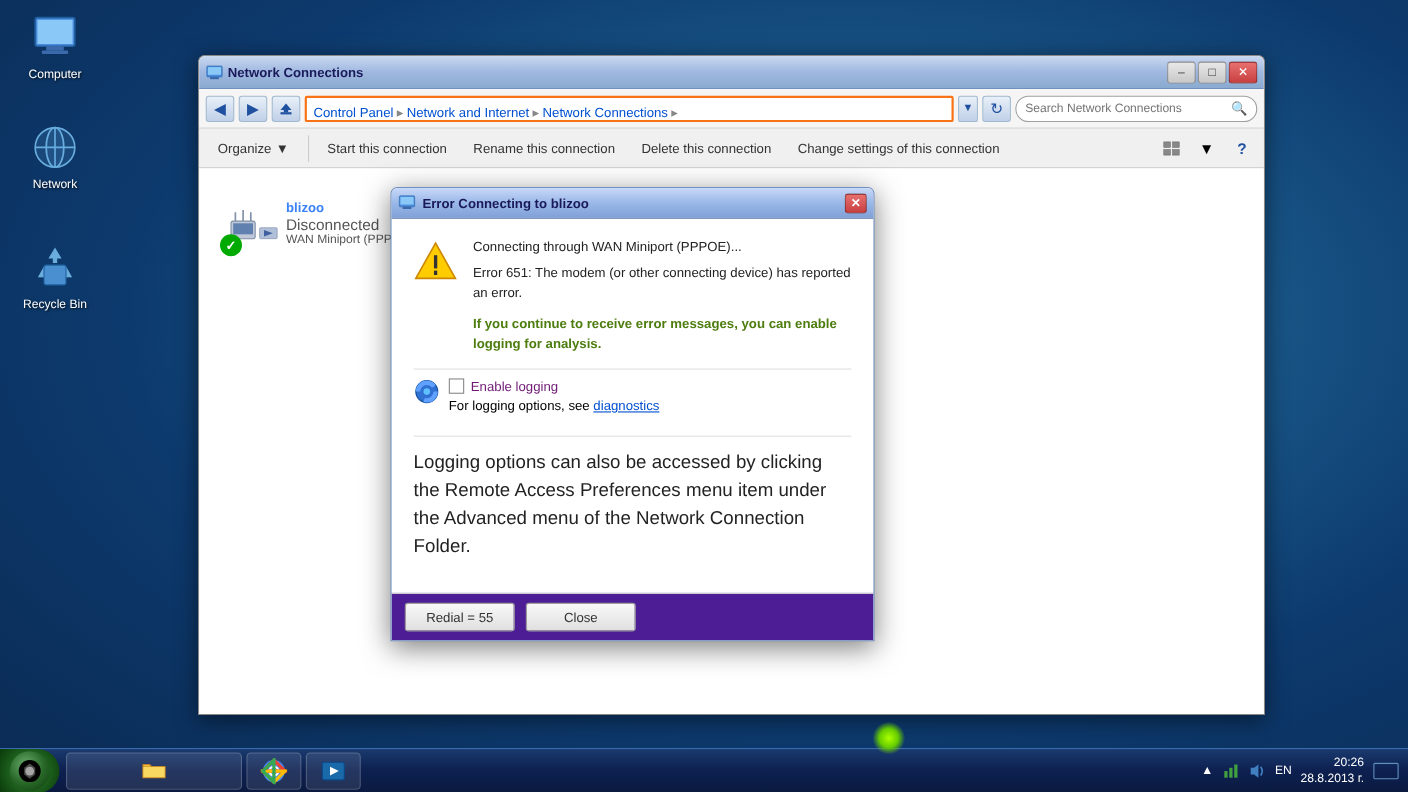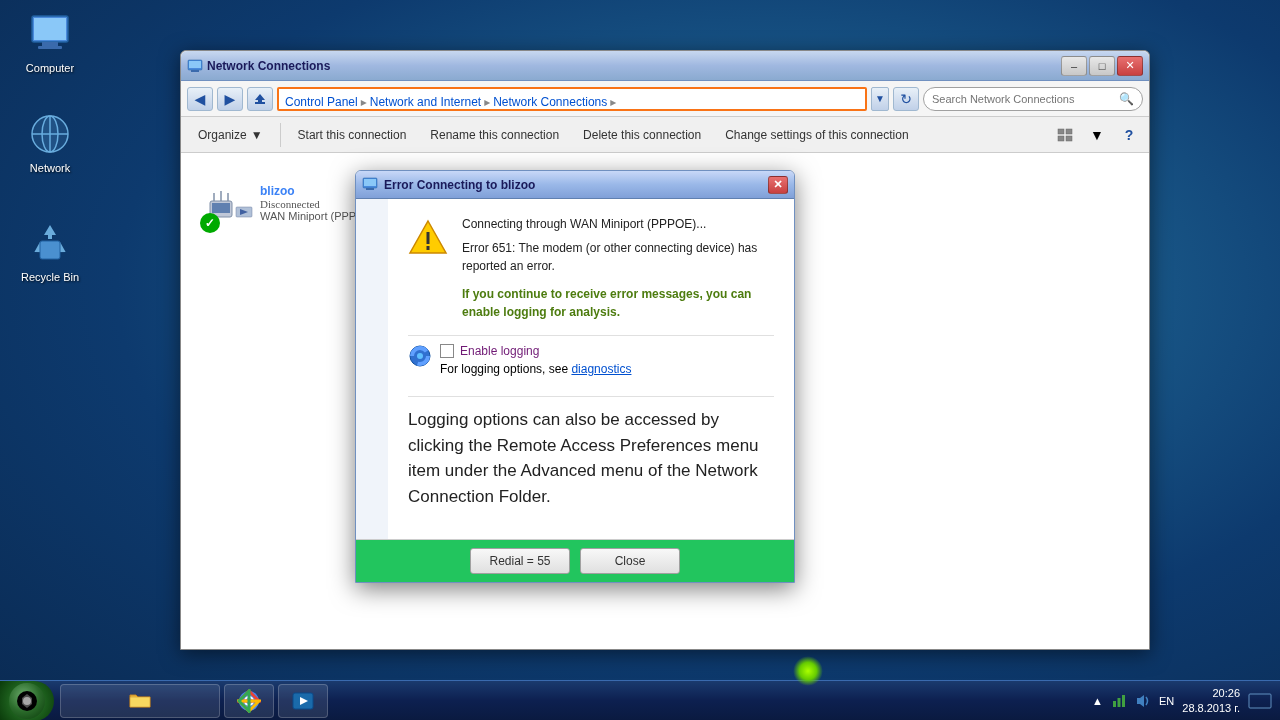--- a/index.html
+++ b/index.html
@@ -314,21 +314,21 @@
       align-items: center;
       padding: 8px;
       border: 1px solid transparent;
       border-radius: 3px;
       cursor: pointer;
       width: 230px;
       height: 80px;
     }
     .conn-info { flex: 1; }
     .conn-name { font-weight: bold; font-size: 12px; color: #3b82f6; }
-    .conn-status { font-size: 11px; color: #555; font-family: Liberation Serif, serif; }
+    .conn-status { font-size: 14px; color: #555; }
     .conn-type { font-size: 11px; color: #555; }
 
     
     .conn-icon-wrapper {
       position: relative;
       width: 60px;
       height: 60px;
     }
     .status-overlay {
       position: absolute;
@@ -395,21 +395,20 @@
       align-items: center;
       justify-content: center;
       cursor: pointer;
       color: white;
       font-size: 11px;
       font-weight: bold;
     }
     .dialog-body {
       padding: 16px 20px;
       background: white;
-      margin-left: 32px;
     }
     .dialog-top-section {
       display: flex;
       align-items: flex-start;
       margin-bottom: 14px;
     }
     .warning-icon {
       width: 40px;
       height: 40px;
       flex-shrink: 0;
@@ -453,24 +452,24 @@
 
     .dialog-remote-section {
       font-size: 17px;
       color: #222;
       line-height: 1.5;
       padding: 10px 0 14px 0;
       border-top: 1px solid #e0e0e0;
     }
 
     .dialog-footer {
-      background: #22c55e;
+      background: #4c1d95;
       padding: 8px 12px;
       display: flex;
-      justify-content: center;
+      justify-content: flex-start;
       gap: 10px;
       border-top: 1px solid #ccc;
     }
     .dialog-btn {
       min-width: 100px;
       height: 26px;
       border: 1px solid #a0a0a0;
       border-radius: 3px;
       background: linear-gradient(to bottom, #f8f8f8, #e0e0e0);
       font-size: 12px;

